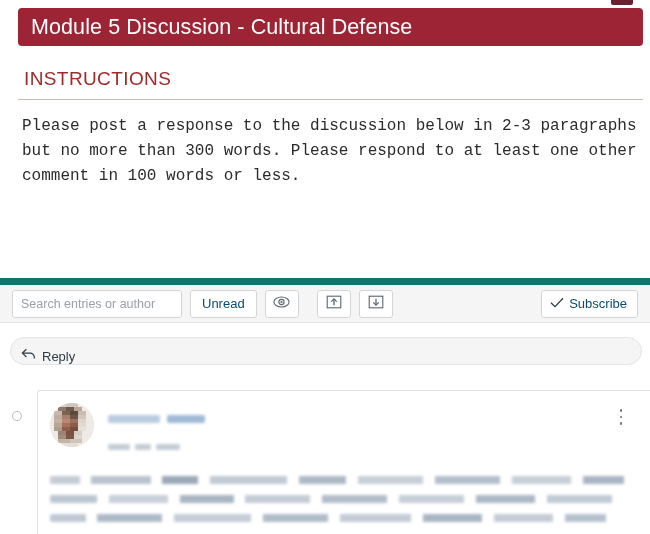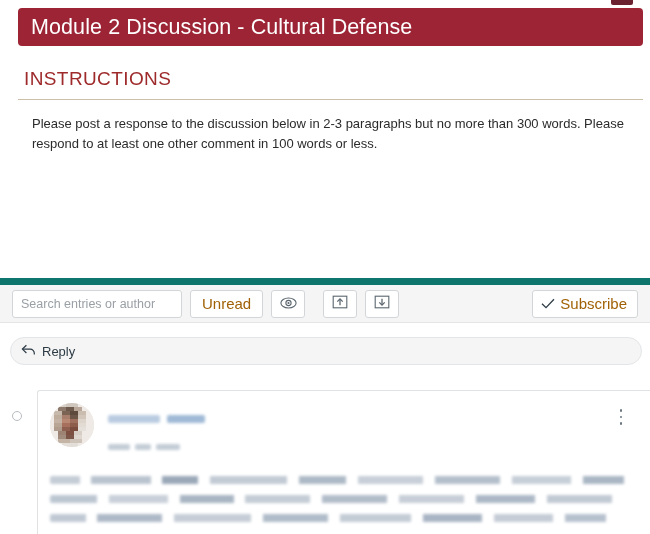--- a/index.html
+++ b/index.html
@@ -67,25 +67,26 @@
     margin: 4px;
     padding: 0 0 5px 2px;
   }
   .section-rule {
     height: 1px;
     background: #cbbfa8;
     border: 0;
     margin: 0 0 14px 0;
   }
   .section-body {
-    font-size: 13px;
+    font-size: 16px;
     line-height: 1.55;
     color: #2b2b2b;
     padding: 0 2px;
-    margin: 12px;
+    margin: 2px;
+    font-family: Liberation Mono, monospace;
   }
 
   .spacer-instructions { height: 18px; }
   .spacer-discussion { height: 30px; }
 
   
   .toolbar {
     position: absolute;
     top: 278px;
     left: 0;
@@ -112,23 +113,23 @@
     box-sizing: border-box;
     outline: none;
   }
   .search-input::placeholder { color: #9aa0a6; }
 
   .tb-btn {
     height: 28px;
     border: 1px solid #d3d6d9;
     border-radius: 3px;
     background: #ffffff;
-    color: #a16207;
+    color: #0c4a6e;
     font-family: "Liberation Sans", sans-serif;
-    font-size: 15px;
+    font-size: 13px;
     display: inline-flex;
     align-items: center;
     justify-content: center;
     cursor: pointer;
     padding: 0 11px;
     margin-left: 8px;
     box-sizing: border-box;
   }
   .tb-btn.icon-only { width: 34px; padding: 0; }
   .tb-btn.icon-only.gap { margin-left: 18px; }
@@ -143,21 +144,21 @@
     position: absolute;
     top: 337px;
     left: 10px;
     width: 632px;
     height: 28px;
     background: #f5f5f5;
     border: 1px solid #e3e5e7;
     border-radius: 14px;
     box-sizing: border-box;
     display: flex;
-    align-items: center;
+    align-items: flex-end;
     padding-left: 10px;
     cursor: pointer;
   }
   .reply-bar .label {
     font-size: 13px;
     color: #2d3b45;
     margin-left: 6px;
   }
 
   
@@ -268,21 +269,21 @@
   }
 </style>
 </head>
 <body>
 
 <div class="top-chip"></div>
 
 <div class="content">
 
   <div class="title-banner">
-    <span class="title-text">Module  2  Discussion - Cultural Defense</span>
+    <span class="title-text">Module  5  Discussion - Cultural Defense</span>
   </div>
 
   <div class="spacer-instructions"></div>
 
   <div class="section">
     <h2 class="section-heading">INSTRUCTIONS</h2>
     <hr class="section-rule">
     <p class="section-body">Please post a response to the discussion below in 2-3 paragraphs but no more than 300 words. Please respond to at least one other comment in 100 words or less.</p>
   </div>
 

